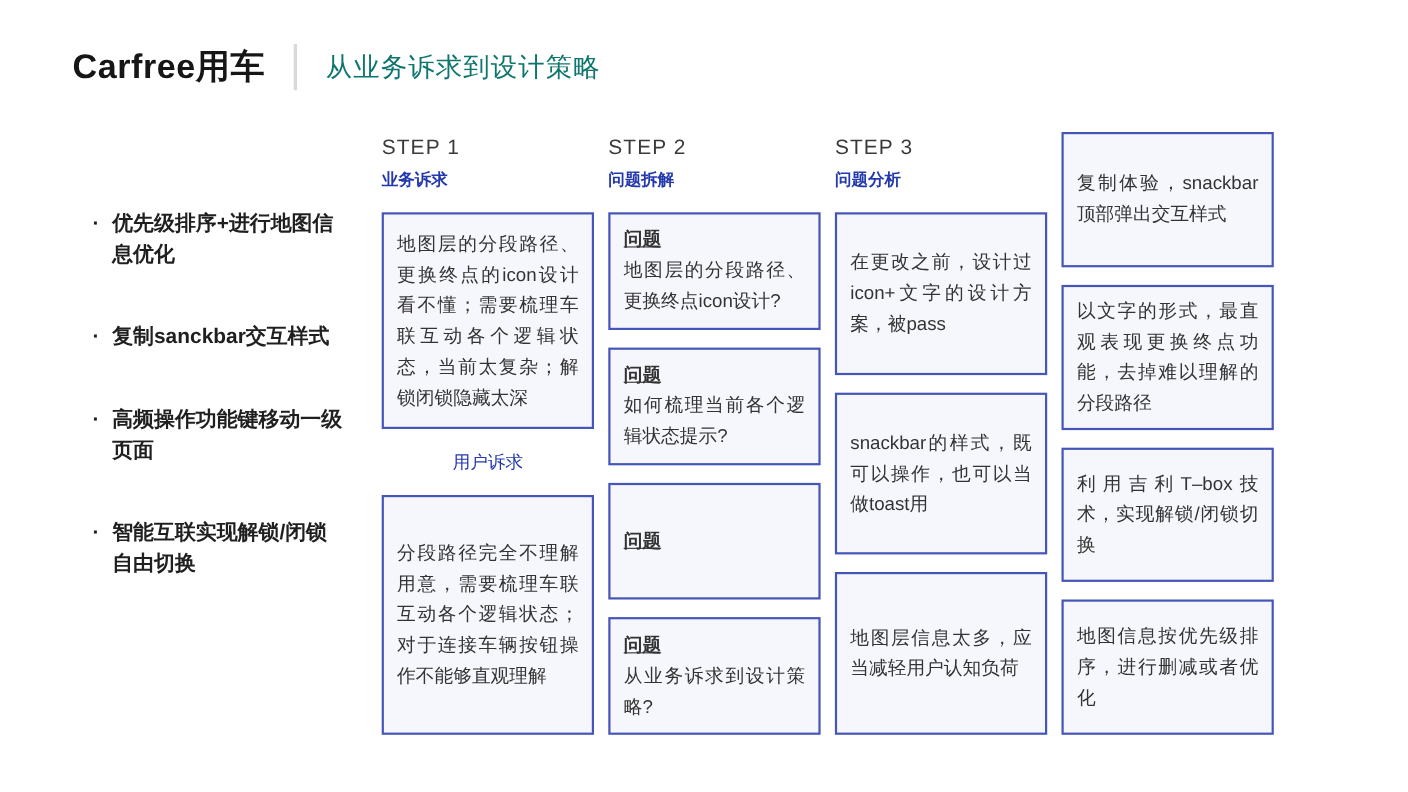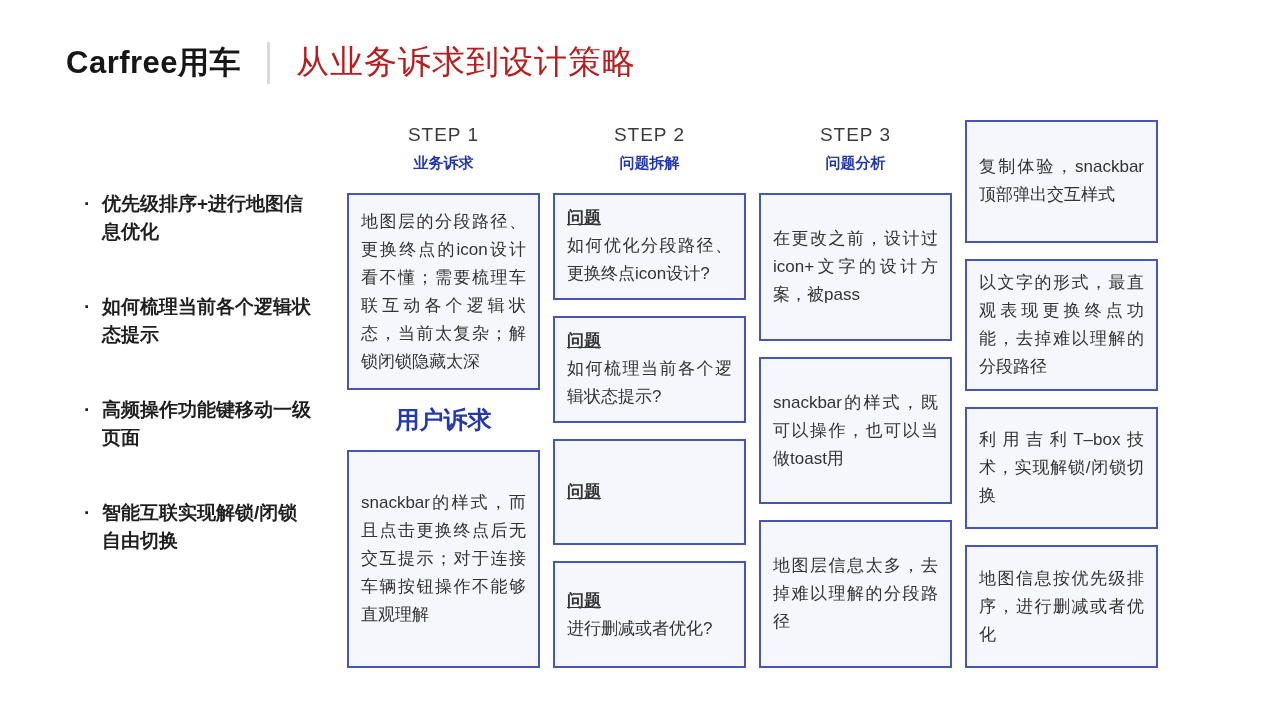--- a/index.html
+++ b/index.html
@@ -6,70 +6,70 @@
   .slide {
     position:relative; width:1280px; height:712px; background:#ffffff;
     font-family:"Liberation Sans","DejaVu Sans",sans-serif; overflow:hidden;
     color:#333;
   }
 
   
   .header { position:absolute; left:66px; top:40px; display:flex; align-items:center; }
   .title { font-size:31px; font-weight:bold; color:#161616; letter-spacing:0.5px; }
   .title-divider { width:3px; height:42px; background:#d9d9d9; margin:0 26px; }
-  .subtitle { font-size:33px; font-weight:normal; color:#b91c1c; letter-spacing:1px; }
+  .subtitle { font-size:24px; font-weight:normal; color:#0f766e; letter-spacing:1px; }
 
   
   .bullets { position:absolute; left:84px; top:190px; width:228px;
              display:flex; flex-direction:column; gap:47px; }
   .bullet-item { display:flex; font-size:19px; line-height:28px; color:#1f1f1f; font-weight:600; }
   .bullet-dot { width:18px; flex:none; }
 
   
   .columns { position:absolute; left:347px; top:120px; width:811px; height:548px;
              display:grid; grid-template-columns:repeat(4,1fr); column-gap:13px; }
   .column { display:flex; flex-direction:column; }
-  .col-head { height:73px; flex:none; text-align:center; }
+  .col-head { height:73px; flex:none; text-align:left; }
   .step-number { font-size:19px; color:#3a3a3a; letter-spacing:1px; padding-top:4px; }
   .step-title { font-size:15px; font-weight:bold; color:#2438ae; margin-top:8px; }
   .boxes { flex:1; display:flex; flex-direction:column; gap:16px; }
   .boxes.col1 { gap:0; }
 
   .box {
     border:2px solid #4656b8; background:#f6f7fc; box-sizing:border-box;
     padding:8px 12px; display:flex; flex-direction:column; justify-content:center;
     font-size:17px; line-height:28px; color:#333; flex:1;
   }
   .box p { margin:0; text-align:justify; }
   .box .card-title { font-weight:bold; text-align:left;text-decoration:underline; }
 
   .box.tall-top { height:197px; flex:none; }
   .mid-label { height:60px; flex:none; display:flex; align-items:center; justify-content:center;
-               font-size:24px; font-weight:bold; color:#2438ae; }
+               font-size:16px; font-weight:normal; color:#2438ae; }
   .box.tall-bottom { flex:1; }
 </style>
 </head>
 <body>
 
 <div class="slide">
 
   <div class="header">
     <div class="title">Carfree用车</div>
     <div class="title-divider"></div>
     <div class="subtitle">从业务诉求到设计策略</div>
   </div>
 
   <div class="bullets">
     <div class="bullet-item">
       <span class="bullet-dot">·</span>
       <span>优先级排序+进行地图信息优化</span>
     </div>
     <div class="bullet-item">
       <span class="bullet-dot">·</span>
-      <span>如何梳理当前各个逻辑状态提示</span>
+      <span>复制sanckbar交互样式</span>
     </div>
     <div class="bullet-item">
       <span class="bullet-dot">·</span>
       <span>高频操作功能键移动一级页面</span>
     </div>
     <div class="bullet-item">
       <span class="bullet-dot">·</span>
       <span>智能互联实现解锁/闭锁自由切换</span>
     </div>
   </div>
@@ -80,63 +80,63 @@
       <div class="col-head">
         <div class="step-number">STEP 1</div>
         <div class="step-title">业务诉求</div>
       </div>
       <div class="boxes col1">
         <div class="box tall-top">
           <p>地图层的分段路径、更换终点的icon设计看不懂；需要梳理车联互动各个逻辑状态，当前太复杂；解锁闭锁隐藏太深</p>
         </div>
         <div class="mid-label">用户诉求</div>
         <div class="box tall-bottom">
-          <p>snackbar的样式，而且点击更换终点后无交互提示；对于连接车辆按钮操作不能够直观理解</p>
+          <p>分段路径完全不理解用意，需要梳理车联互动各个逻辑状态；对于连接车辆按钮操作不能够直观理解</p>
         </div>
       </div>
     </div>
 
     <div class="column">
       <div class="col-head">
         <div class="step-number">STEP 2</div>
         <div class="step-title">问题拆解</div>
       </div>
       <div class="boxes">
         <div class="box">
           <p class="card-title">问题</p>
-          <p>如何优化分段路径、更换终点icon设计?</p>
+          <p>地图层的分段路径、更换终点icon设计?</p>
         </div>
         <div class="box">
           <p class="card-title">问题</p>
           <p>如何梳理当前各个逻辑状态提示?</p>
         </div>
         <div class="box">
           <p class="card-title">问题</p>
         </div>
         <div class="box">
           <p class="card-title">问题</p>
-          <p>进行删减或者优化?</p>
+          <p>从业务诉求到设计策略?</p>
         </div>
       </div>
     </div>
 
     <div class="column">
       <div class="col-head">
         <div class="step-number">STEP 3</div>
         <div class="step-title">问题分析</div>
       </div>
       <div class="boxes">
         <div class="box">
           <p>在更改之前，设计过icon+文字的设计方案，被pass</p>
         </div>
         <div class="box">
           <p>snackbar的样式，既可以操作，也可以当做toast用</p>
         </div>
         <div class="box">
-          <p>地图层信息太多，去掉难以理解的分段路径</p>
+          <p>地图层信息太多，应当减轻用户认知负荷</p>
         </div>
       </div>
     </div>
 
     <div class="column">
       <div class="boxes">
         <div class="box">
           <p>复制体验，snackbar顶部弹出交互样式</p>
         </div>
         <div class="box">

